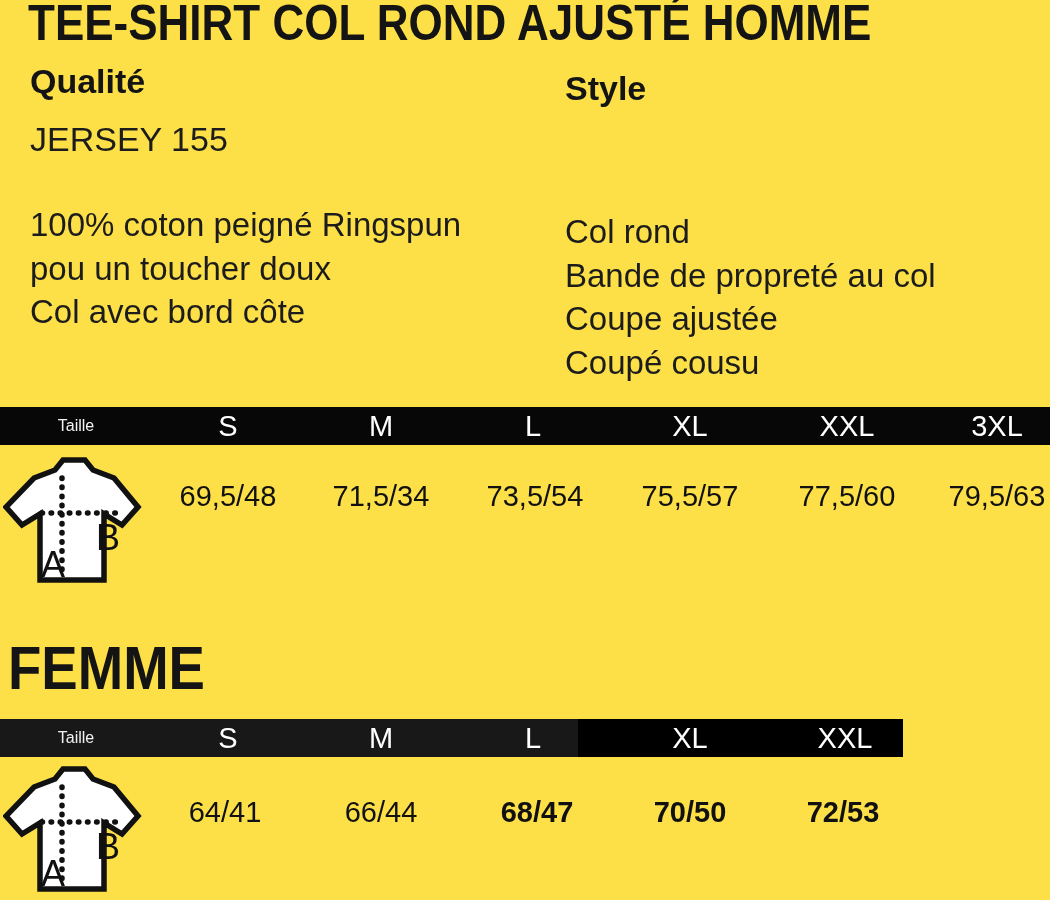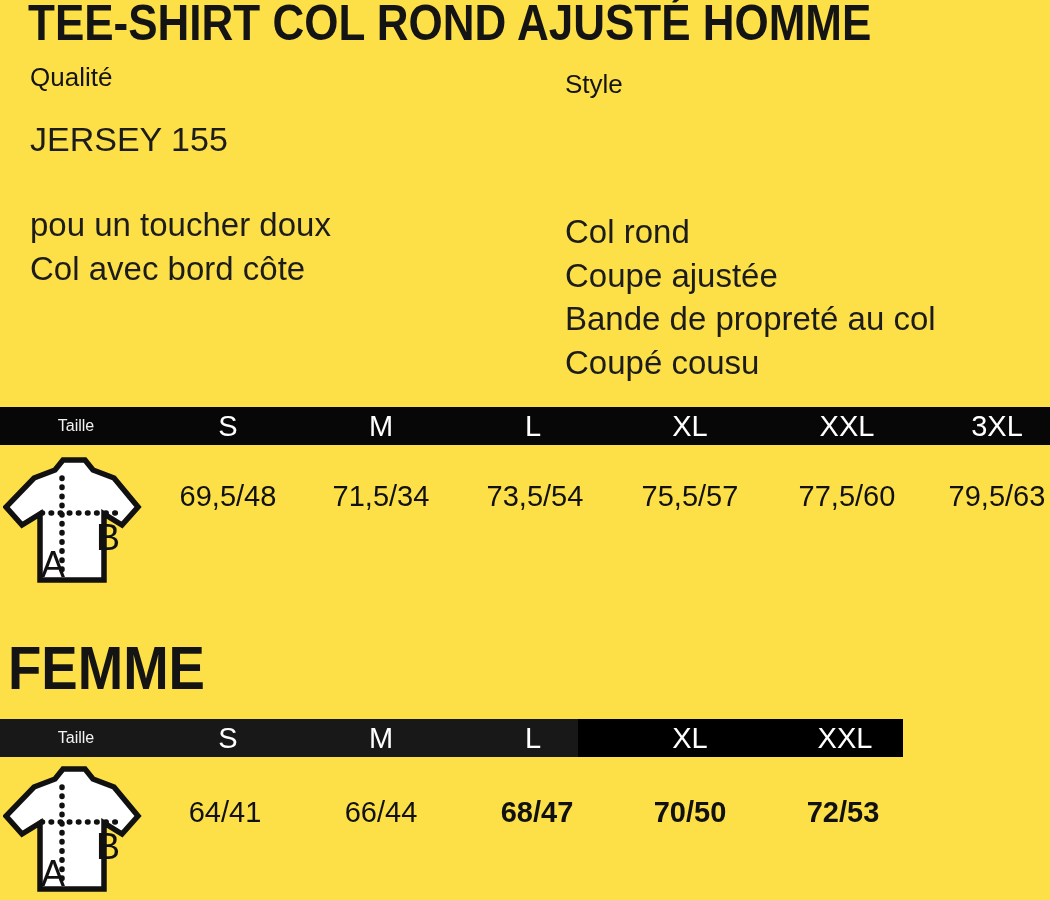--- a/index.html
+++ b/index.html
@@ -18,22 +18,22 @@
     font-size: 50px;
     font-weight: 700;
     letter-spacing: 0px;
     white-space: nowrap;
     transform: scaleX(0.88);
     transform-origin: left top;
     color: #141414;
   }
   .sec-heading {
     position: absolute;
-    font-size: 26px;
-    font-weight: 400;
+    font-size: 34px;
+    font-weight: 700;
     color: #141414;
   }
   .q-head { left: 30px; top: 62px; }
   .s-head { left: 565px; top: 69px; }
   .fabric {
     position: absolute;
     left: 30px; top: 120px;
     font-size: 34px;
     font-weight: 400;
     color: #1c1c1c;
@@ -109,29 +109,30 @@
 </head>
 <body>
 
 <div class="page">
 
   <div class="title">TEE-SHIRT COL ROND AJUSTÉ HOMME</div>
 
   <div class="sec-heading q-head">Qualité</div>
   <div class="fabric">JERSEY 155</div>
   <div class="desc q-desc">
+    <div>100% coton peigné Ringspun</div>
     <div>pou un toucher doux</div>
     <div>Col avec bord côte</div>
   </div>
 
   <div class="sec-heading s-head">Style</div>
   <div class="desc s-desc">
     <div>Col rond</div>
+    <div>Bande de propreté au col</div>
     <div>Coupe ajustée</div>
-    <div>Bande de propreté au col</div>
     <div>Coupé cousu</div>
   </div>
 
   <div class="bar men-bar">
     <span class="cell taille" style="left:76px">Taille</span>
     <span class="cell" style="left:228px">S</span>
     <span class="cell" style="left:381px">M</span>
     <span class="cell" style="left:533px">L</span>
     <span class="cell" style="left:690px">XL</span>
     <span class="cell" style="left:847px">XXL</span>

